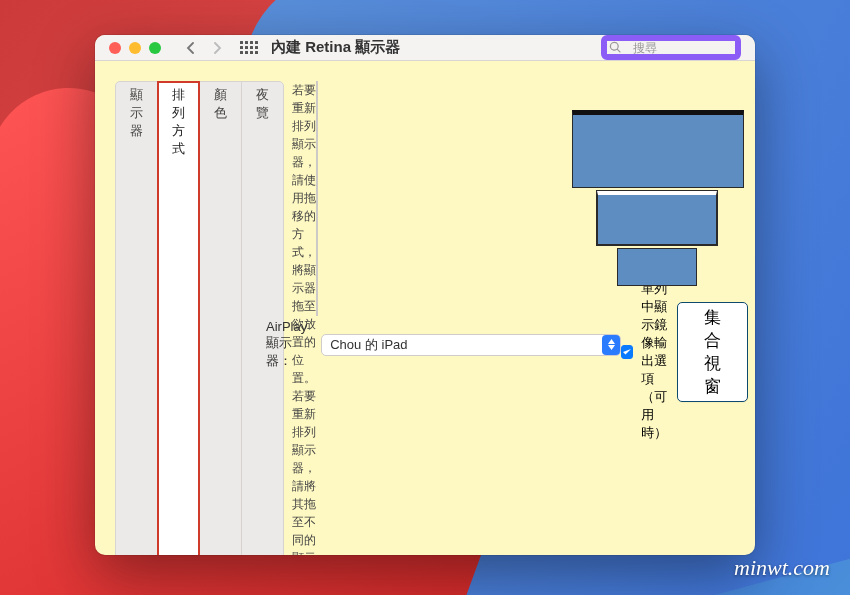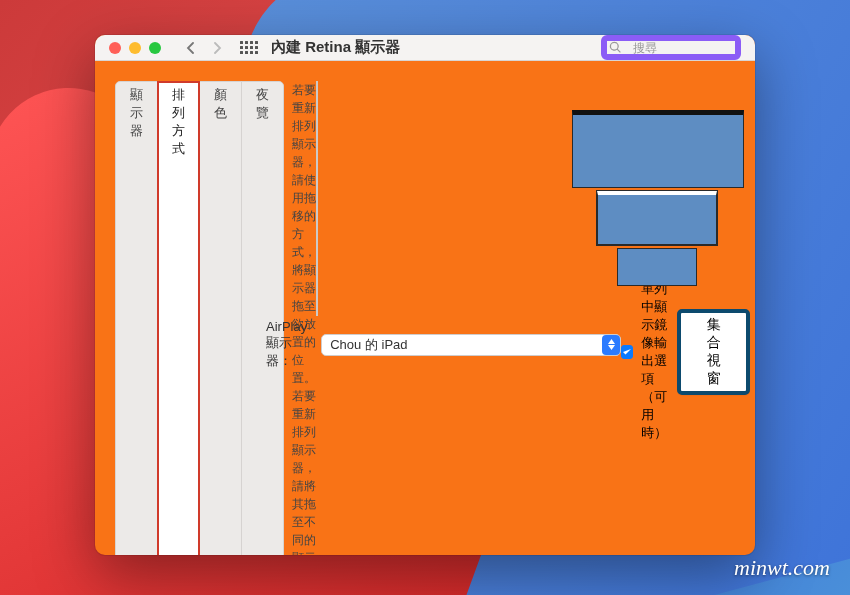--- a/index.html
+++ b/index.html
@@ -8,21 +8,21 @@
   font-family: -apple-system, "Helvetica Neue", Arial, sans-serif;
   font-size: 13px;
   background: linear-gradient(135deg, #cc3a3a 0%, #d94545 30%, #8a3fb8 50%, #3a6fd9 70%, #4a8fd9 100%);
   position: relative;
   overflow: hidden;
 }
 .bg-shape1 { position:absolute; left:-100px; top:150px; width:600px; height:600px; background: linear-gradient(135deg,#ff5555,#cc2020); border-radius:80px; transform: rotate(20deg); }
 .bg-shape2 { position:absolute; right:-150px; top:-100px; width:700px; height:700px; background: linear-gradient(135deg,#5a8fd9,#3a6fd9); border-radius:100px; transform: rotate(-15deg); }
 .window {
   position: absolute; left: 95px; top: 35px; width: 660px; height: 520px;
-  background: #f97316; border-radius: 10px;
+  background: #fef9c3; border-radius: 10px;
   box-shadow: 0 20px 60px rgba(0,0,0,0.4), 0 0 0 1px rgba(0,0,0,0.08);
   overflow: hidden; display: flex; flex-direction: column;
 }
 .titlebar {
   height: 50px; display:flex; align-items:center; padding: 0 14px;
   border-bottom: 1px solid #d8d5d3; background:#f5f3f2;
 }
 .traffic { display:flex; gap:8px; }
 .t-dot { width:12px; height:12px; border-radius:50%; }
 .t-red{background:#ff5f57;} .t-yel{background:#febc2e;} .t-grn{background:#28c840;}
@@ -54,21 +54,21 @@
 .checkbox { width:14px; height:14px; border:1px solid #bbb; border-radius:3px; background:#fff; display:inline-flex; align-items:center; justify-content:center; }
 .checkbox.checked { background:#0a7aff; border-color:#0a7aff; }
 .checkbox.checked svg { width:10px; height:10px; fill:#fff; }
 .divider { height:1px; background:#d8d5d3; margin: 18px -26px 12px; }
 .row { display:flex; align-items:center; gap:10px; font-size:13px; color:#333; }
 .select-wrap { position:relative; flex:0 0 300px; margin-left:4px;}
 .select { width:100%; height:22px; border:1px solid #cfcccb; border-radius:5px; background:#fff; padding:0 8px; font-size:13px; display:flex; align-items:center; }
 .select-arrows { position:absolute; right:1px; top:1px; bottom:1px; width:18px; background:#2b7bff; border-radius:4px; display:flex; flex-direction:column; align-items:center; justify-content:center; gap:1px;}
 .select-arrows svg{width:7px;height:5px;fill:#fff;}
 .bottom-row { display:flex; align-items:center; gap:8px; margin-top:14px; }
-.btn { background:#fff; border:4px solid #0c4a6e; border-radius:5px; padding:3px 20px; font-size:14px; box-shadow:0 1px 1px rgba(0,0,0,0.04); }
+.btn { background:#fff; border:1px solid #0c4a6e; border-radius:5px; padding:3px 20px; font-size:17px; box-shadow:0 1px 1px rgba(0,0,0,0.04); }
 .help { width:22px; height:22px; border:1px solid #cfcccb; border-radius:50%; background:#fff; display:flex; align-items:center; justify-content:center; font-size:13px; color:#555; margin-left:8px;}
 .watermark { position:absolute; right:20px; bottom:14px; color:#fff; font-style:italic; font-family: "Brush Script MT", cursive; font-size:22px; text-shadow:0 1px 3px rgba(0,0,0,0.5);}
 </style>
 </head>
 <body>
 <div class="bg-shape2"></div>
 <div class="bg-shape1"></div>
 
 <div class="window">
   <div class="titlebar">

